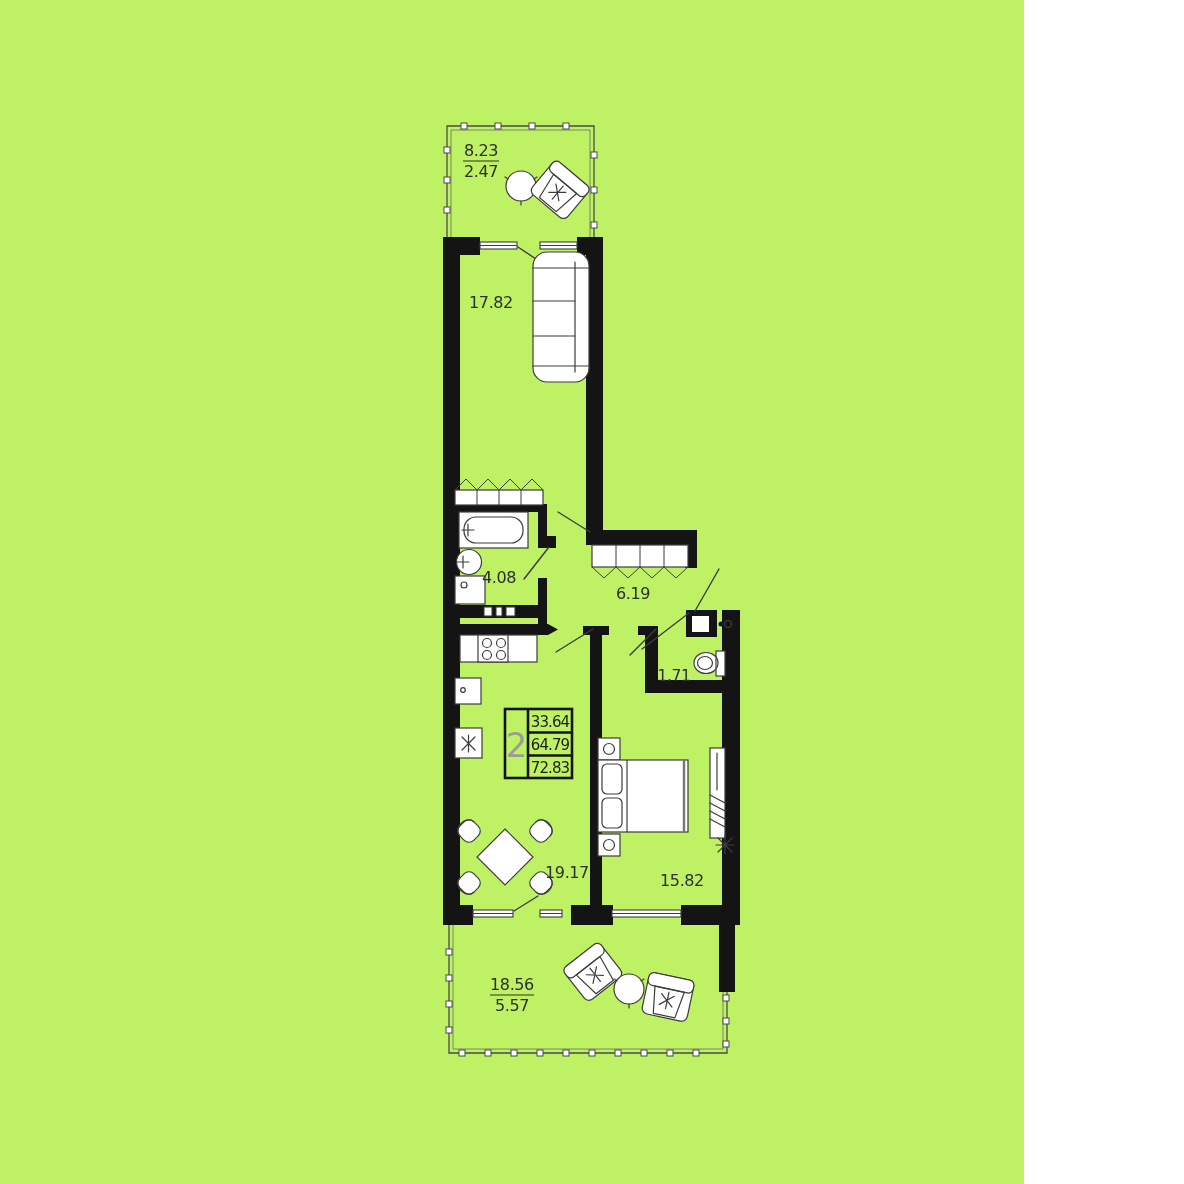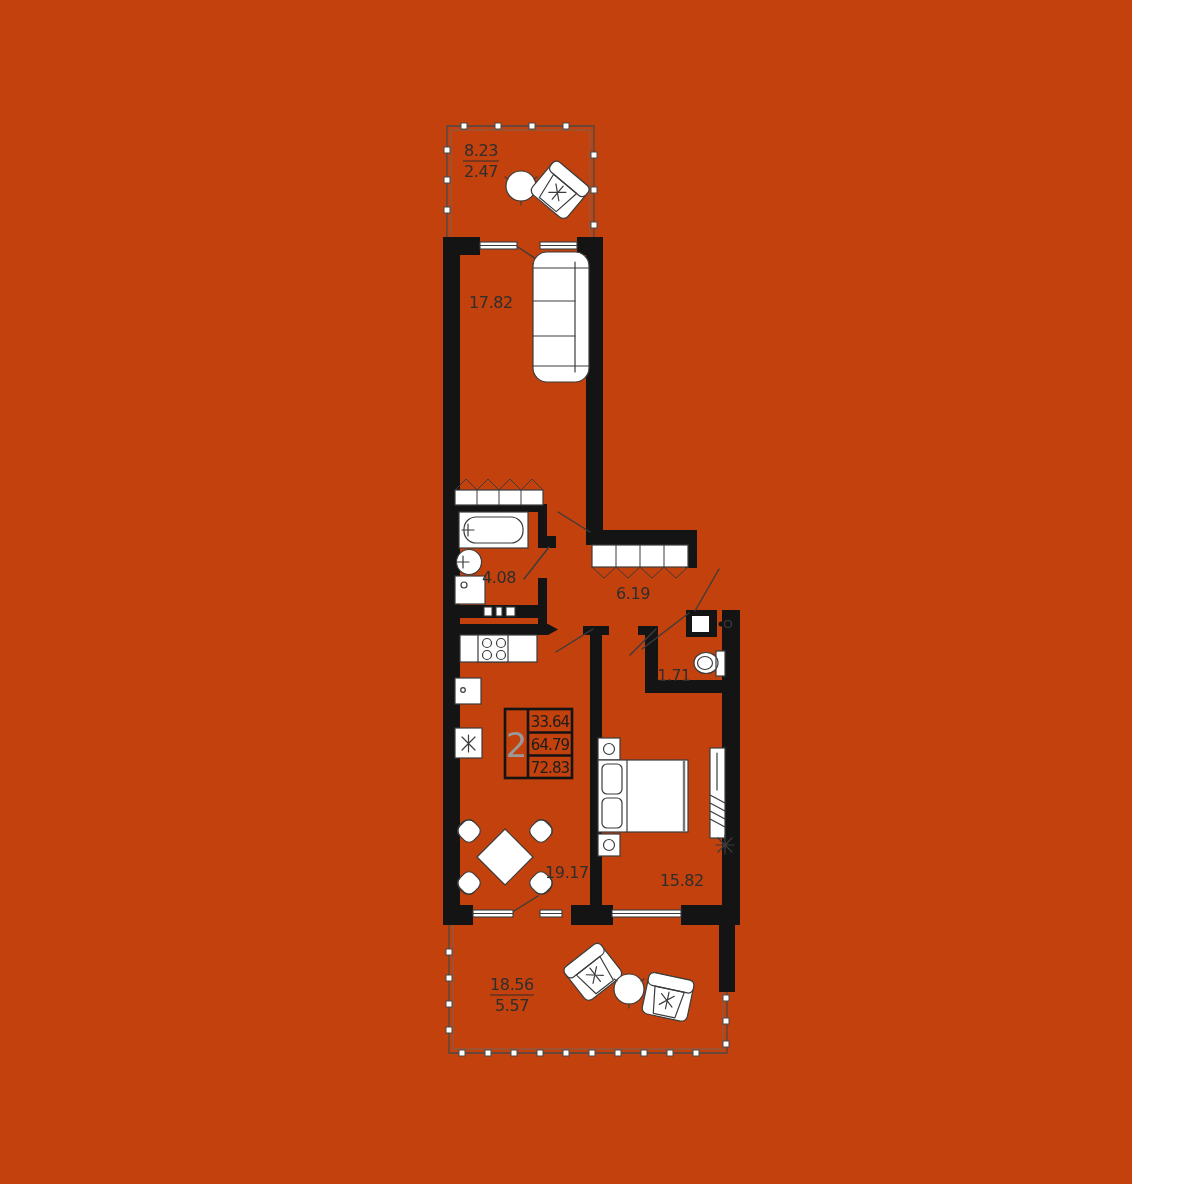--- a/index.html
+++ b/index.html
@@ -1,16 +1,16 @@
 <!DOCTYPE html>
 <html><head>
 <meta charset="utf-8">
 <style>
   html,body{margin:0;padding:0;background:#ffffff;}
-  #page{position:relative;width:1132px;height:1184px;background:#c2410c;overflow:hidden;}
+  #page{position:relative;width:1024px;height:1184px;background:#bef264;overflow:hidden;}
   svg{display:block;}
   .wall{fill:#141414;stroke:none;}
   .furn{fill:none;stroke:#3c3c3c;stroke-width:1.2;stroke-linecap:round;stroke-linejoin:round;}
   .furnw{fill:#ffffff;stroke:#3c3c3c;stroke-width:1.2;}
   .thin{fill:none;stroke:#3c3c3c;stroke-width:1;}
   .rail{fill:none;stroke:#4a4a4a;stroke-width:1.3;}
   .rail2{fill:none;stroke:#6a6a6a;stroke-width:0.8;}
   .post{fill:#ffffff;stroke:#4a4a4a;stroke-width:1;}
   .door{fill:none;stroke:#3c3c3c;stroke-width:1.4;stroke-linecap:round;}
   .win{fill:#ffffff;stroke:#3c3c3c;stroke-width:1.1;}

